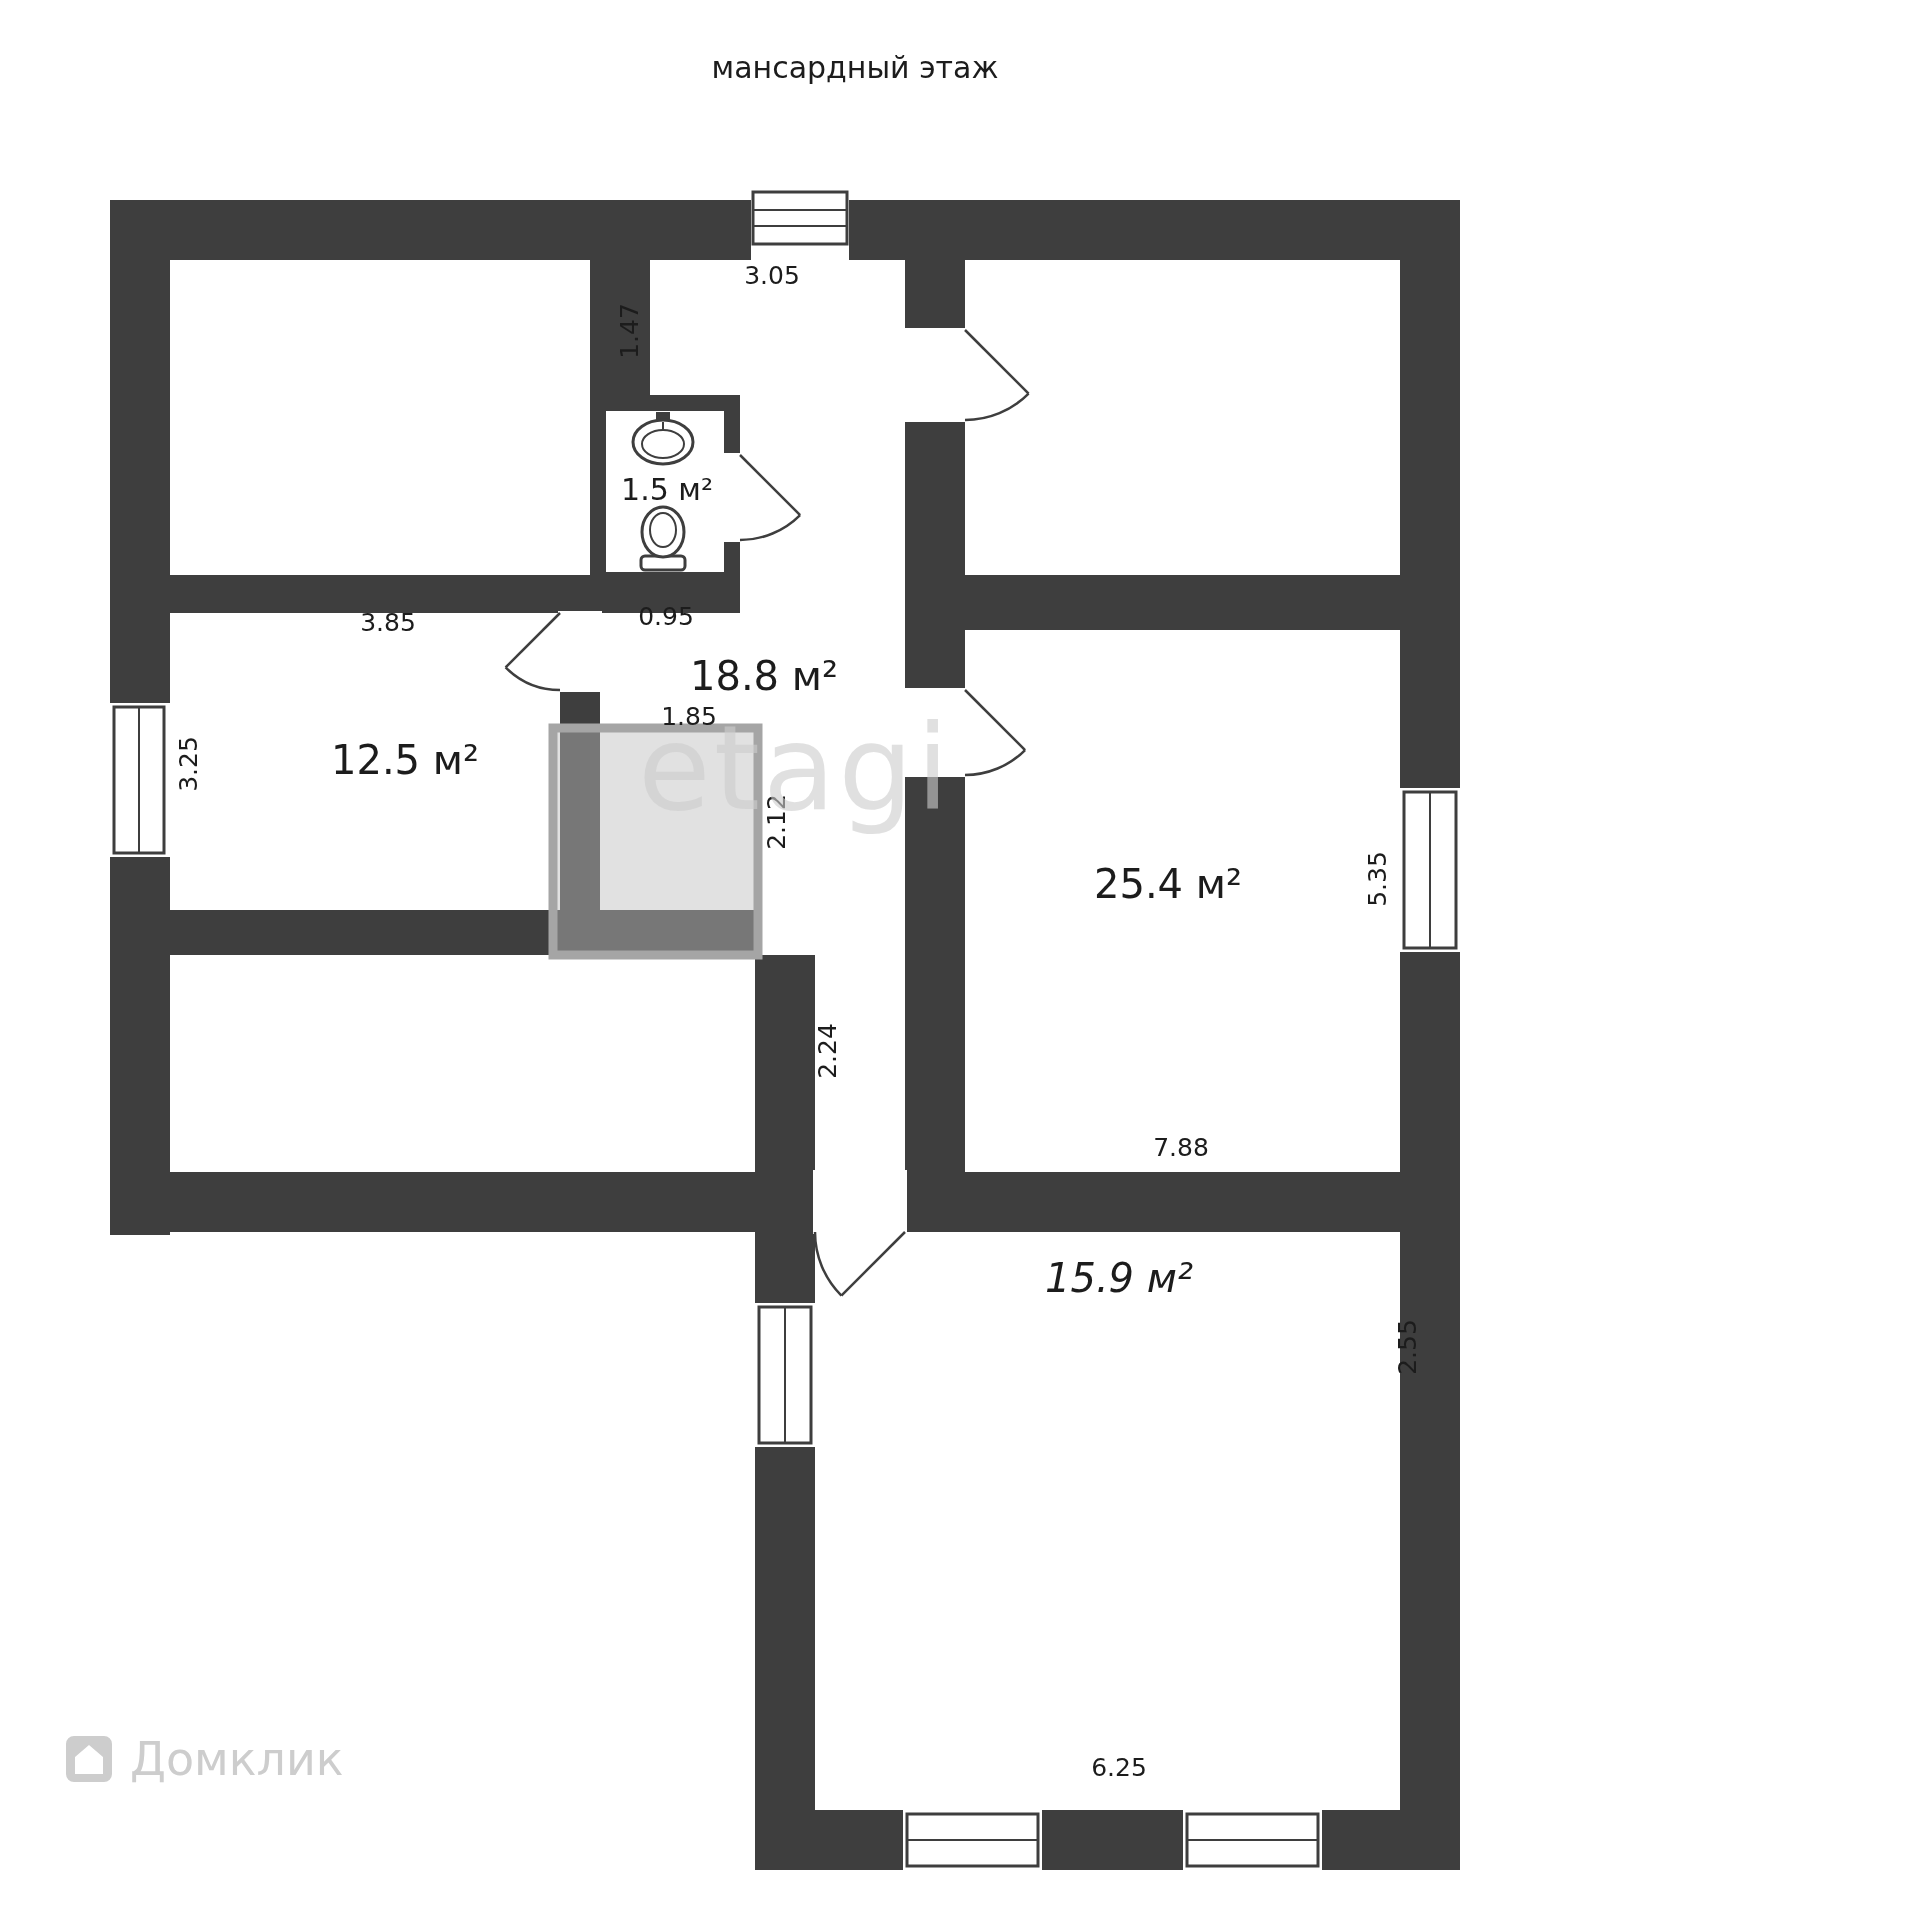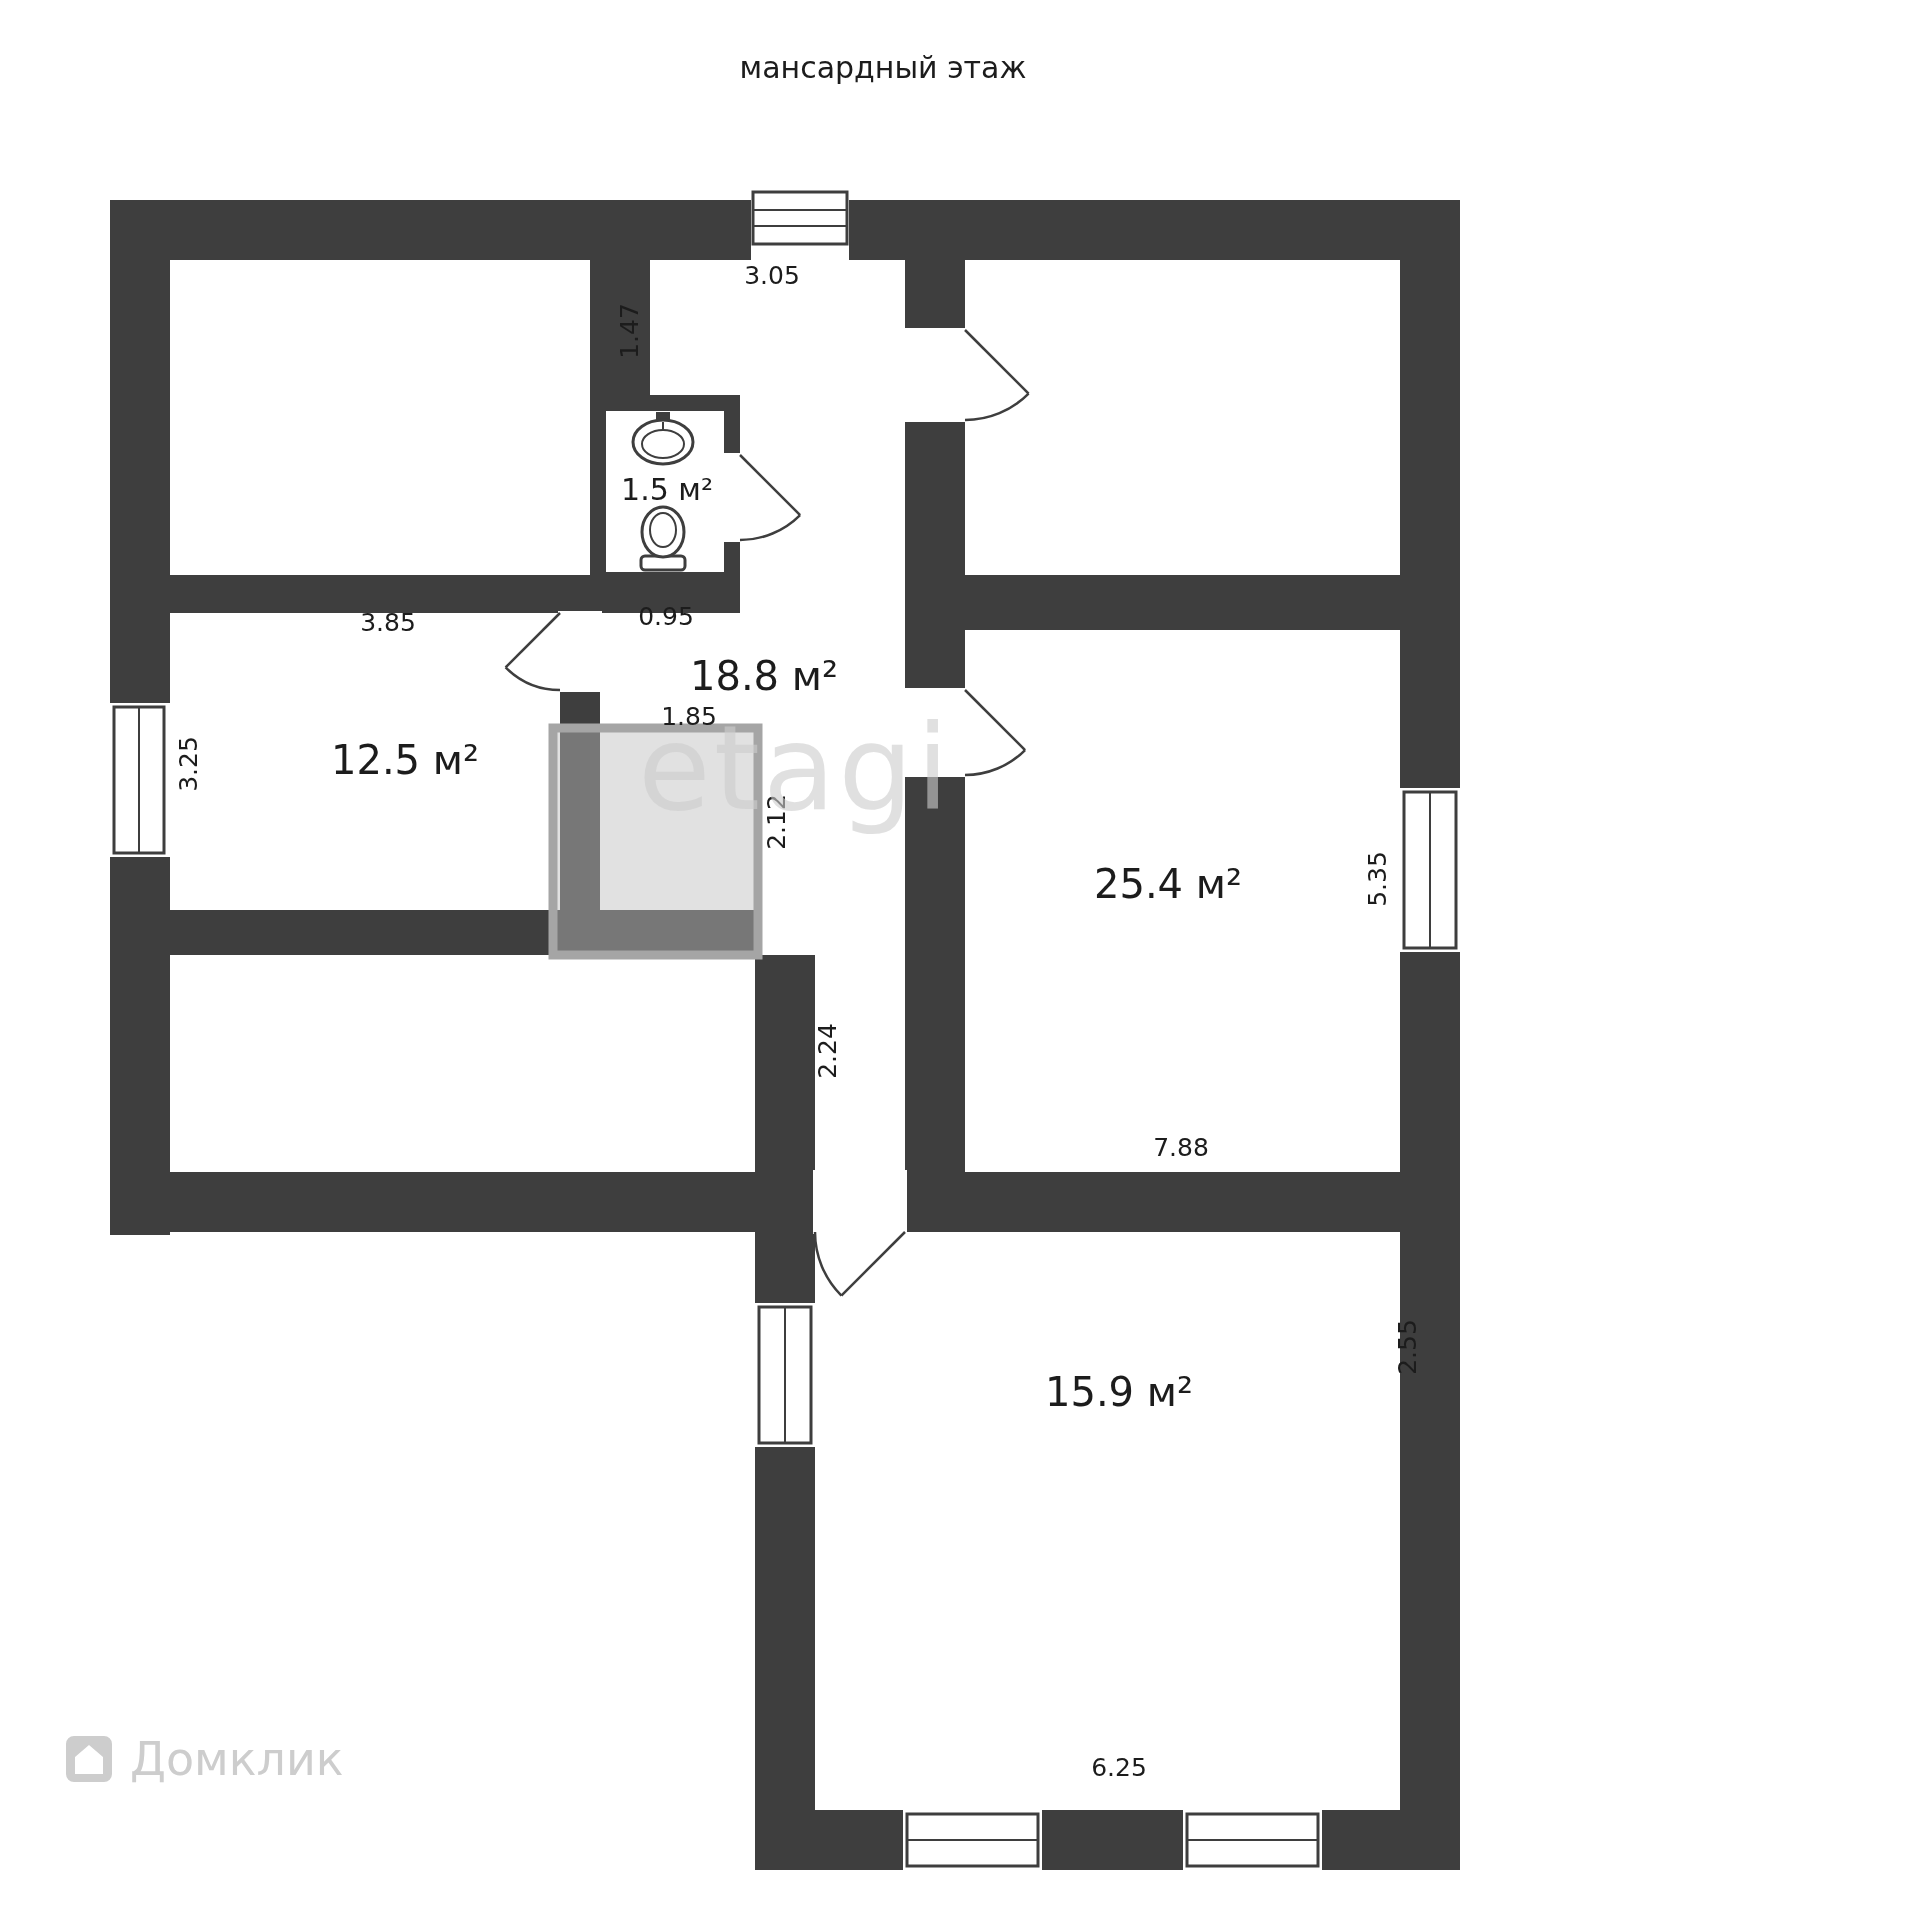--- a/index.html
+++ b/index.html
@@ -21,21 +21,20 @@
   .fixture-f  { fill: #ffffff; stroke: var(--wall, #3e3e3e); stroke-width: 3; }
   .fixture-i  { fill: none; stroke: var(--wall, #3e3e3e); stroke-width: 2; }
   .fixture-s  { fill: var(--wall, #3e3e3e); }
   .stairs-box { fill: var(--stairs_fill, #bdbdbd); fill-opacity: 0.45; stroke: var(--stairs_border, #a5a5a5); stroke-width: 9; }
 
   .plan-title {
     position: absolute; left: 855px; top: 67px;
     transform: translate(-50%, -50%);
     font-size: 30px; font-weight: 500; color: var(--text, #1c1c1c);
     white-space: nowrap;
-    margin-left: 28px;
   }
   .room-label {
     position: absolute; transform: translate(-50%, -50%);
     font-size: 40px; color: var(--text, #1c1c1c); white-space: nowrap;
   }
   .dim {
     position: absolute; transform: translate(-50%, -50%);
     font-size: 25px; color: var(--text, #1c1c1c); white-space: nowrap;
   }
   .dim.vert { transform: translate(-50%, -50%) rotate(-90deg); }
@@ -177,21 +176,21 @@
       <rect class="fixture-f" x="641" y="556" width="44" height="14" rx="4"></rect>
       <ellipse class="fixture-f" cx="663" cy="532" rx="21" ry="25"></ellipse>
       <ellipse class="fixture-i" cx="663" cy="530" rx="13" ry="17"></ellipse>
     </g>
   </svg>
 
   <div class="room-label" style="left:667px; top:489px; font-size:30px;">1.5 м²</div>
   <div class="room-label" style="left:399px; top:760px;margin-left:6px;">12.5 м²</div>
   <div class="room-label" style="left:764px; top:676px;">18.8 м²</div>
   <div class="room-label" style="left:1168px; top:884px;">25.4 м²</div>
-  <div class="room-label" style="left:1119px; top:1392px;">15.9 м²</div>
+  <div class="room-label" style="left:1119px; top:1278px;font-style:italic;">15.9 м²</div>
 
   <div class="dim" style="left:772px; top:275px;">3.05</div>
   <div class="dim vert" style="left:629px; top:331px;">1.47</div>
   <div class="dim" style="left:388px; top:622px;">3.85</div>
   <div class="dim" style="left:666px; top:616px;">0.95</div>
   <div class="dim vert" style="left:188px; top:764px;">3.25</div>
   <div class="dim" style="left:689px; top:716px;">1.85</div>
   <div class="dim vert" style="left:776px; top:822px;">2.12</div>
   <div class="dim vert" style="left:827px; top:1051px;">2.24</div>
   <div class="dim vert" style="left:1377px; top:879px;">5.35</div>

